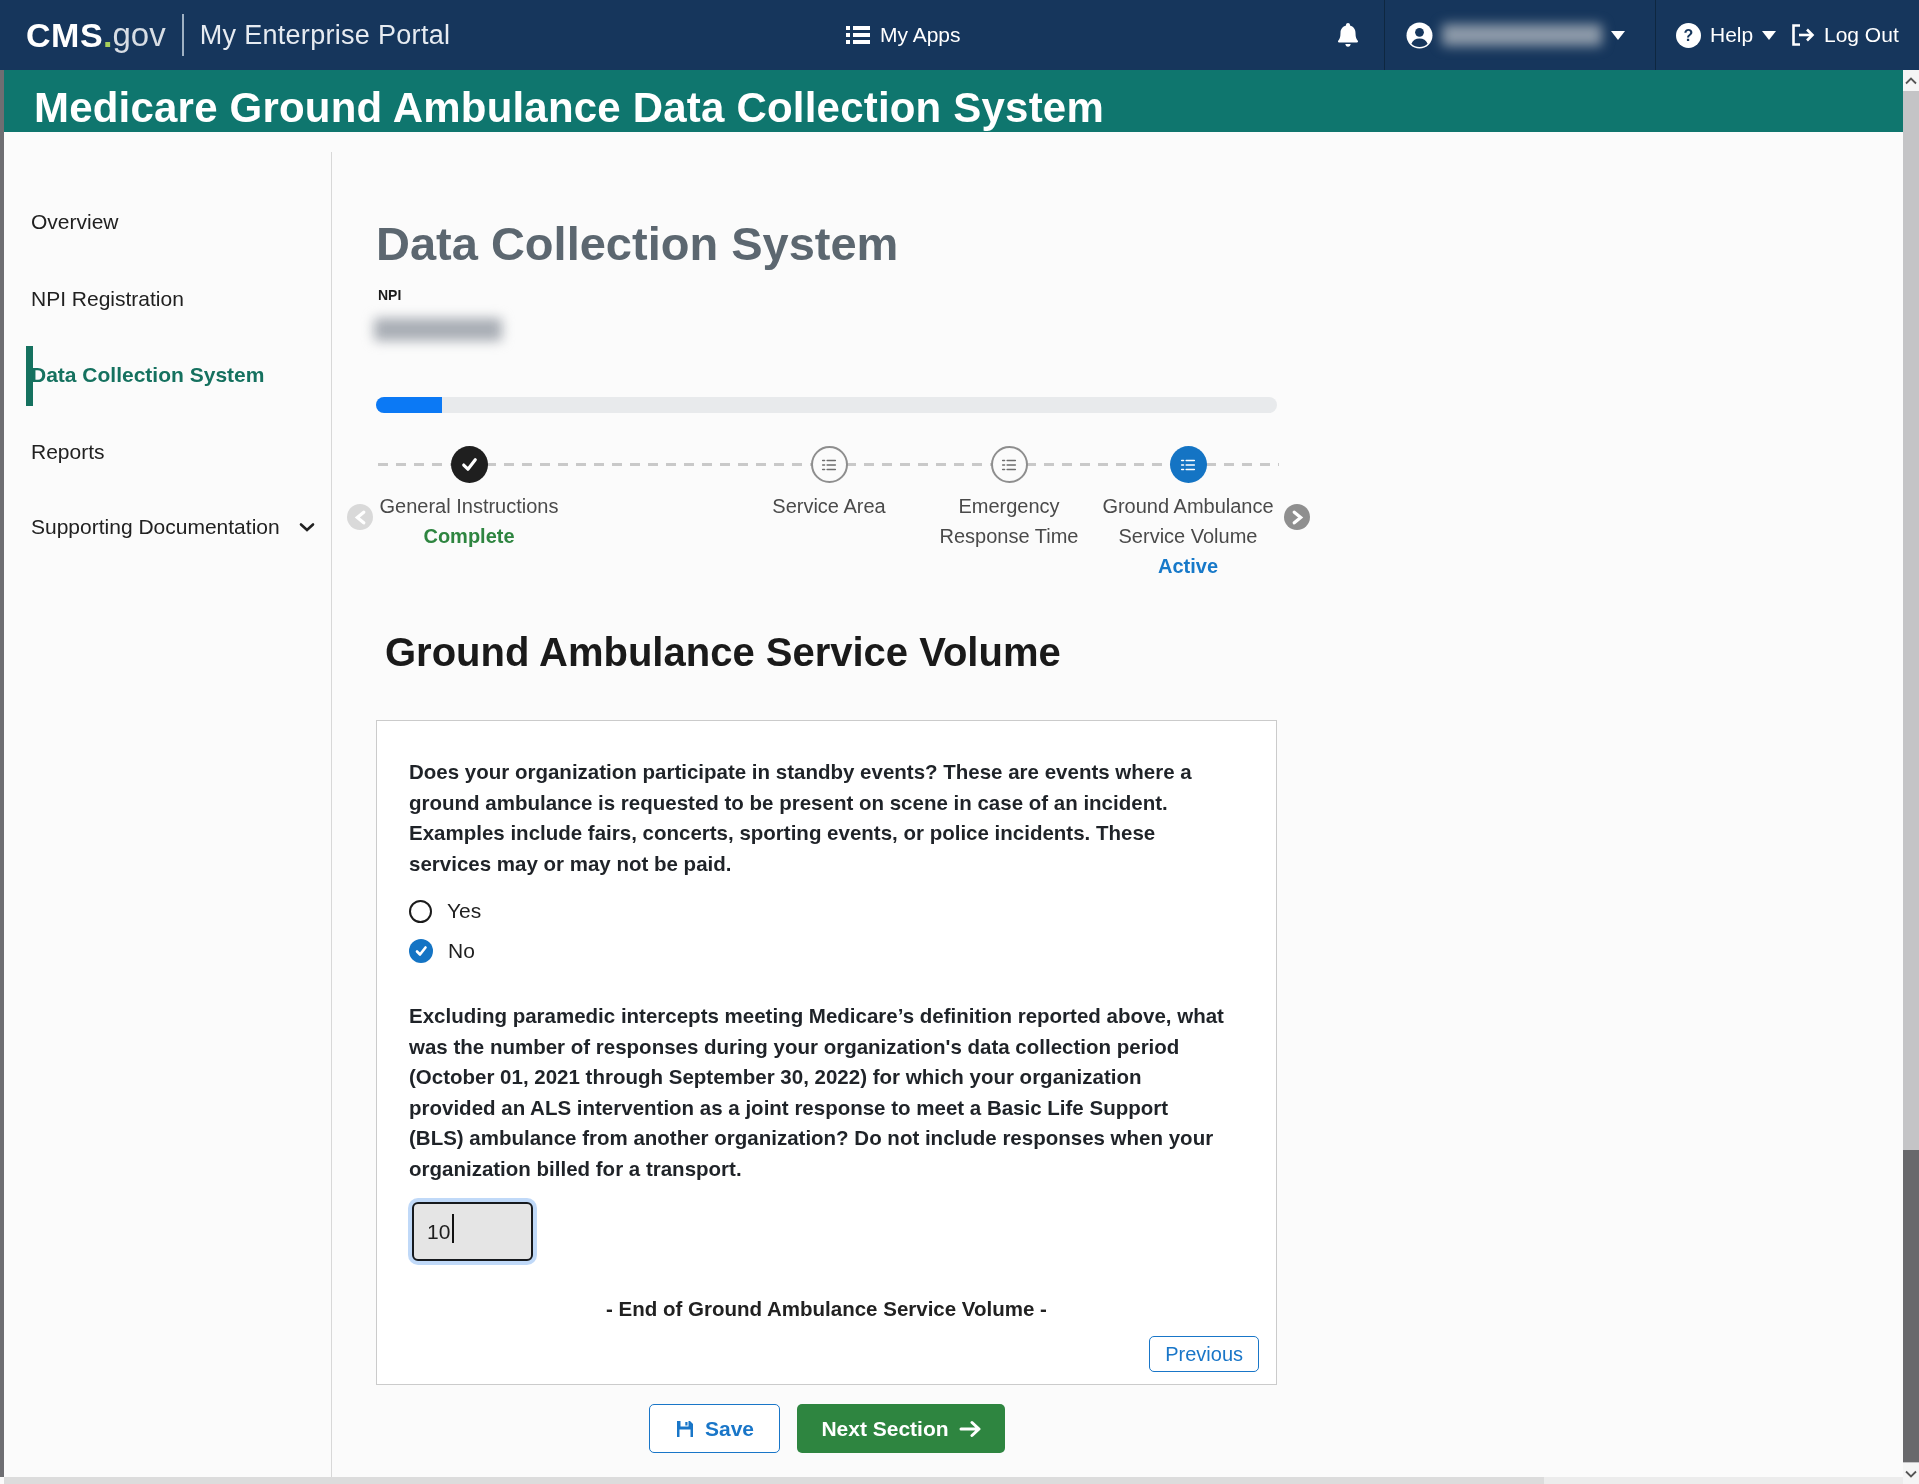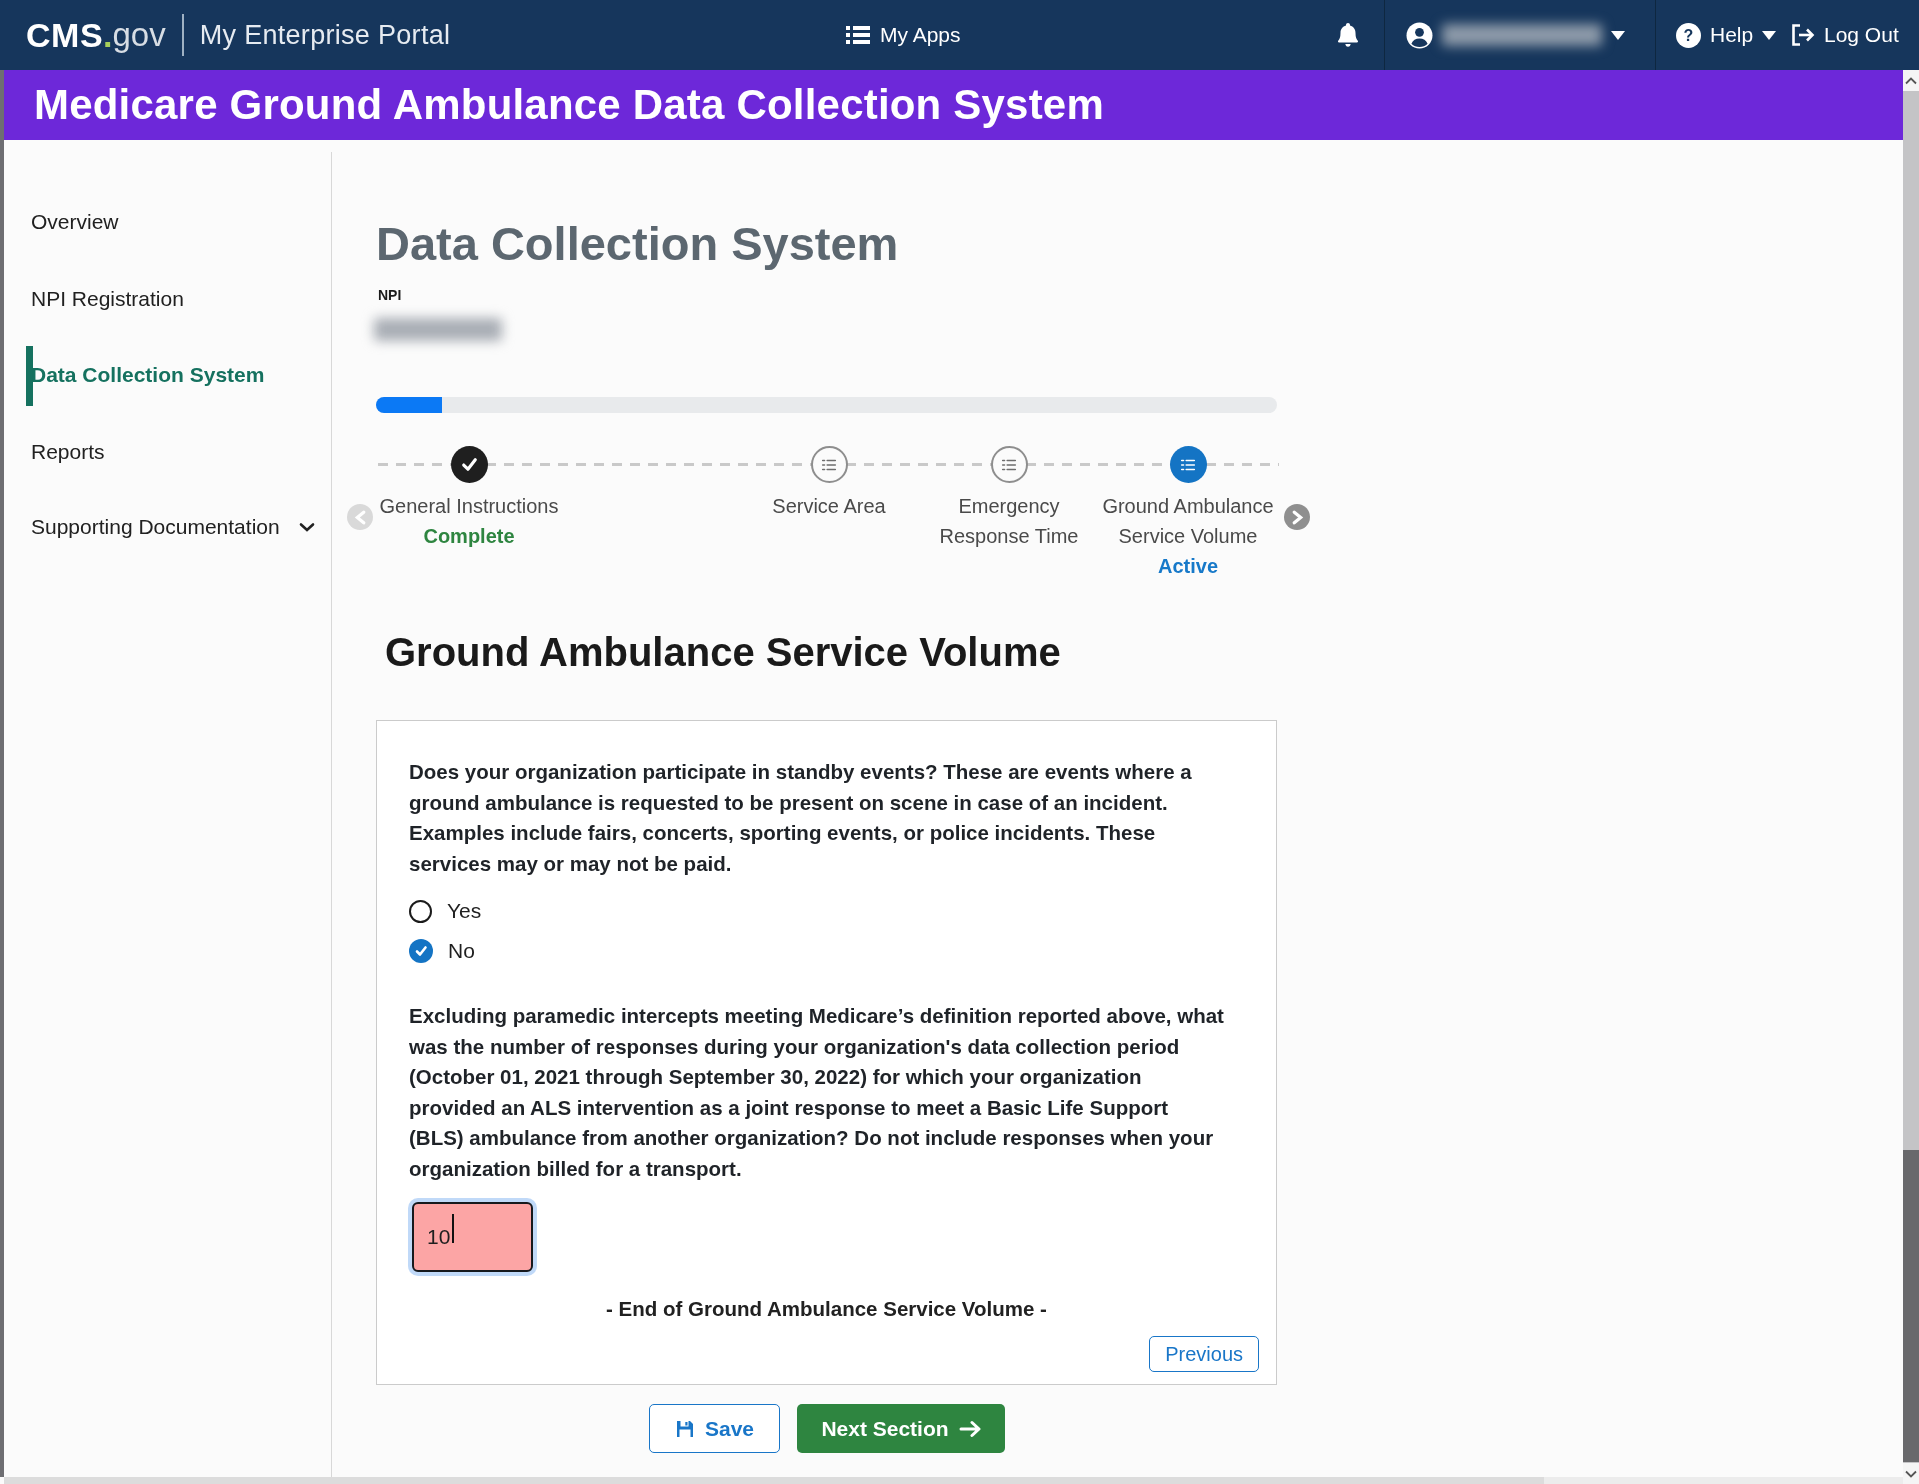--- a/index.html
+++ b/index.html
@@ -16,21 +16,21 @@
   .brand .gov{color:#d7dde4;font-weight:400;font-size:33px;}
   .brand .sep{width:2px;height:42px;background:#9fb1c3;margin:0 16px;}
   .brand .portal{color:#e6ebf1;font-weight:300;font-size:27px;letter-spacing:.3px;}
   .myapps{position:absolute;left:846px;top:0;height:70px;display:flex;align-items:center;gap:10px;color:#fff;font-size:21px;cursor:pointer;}
   .nav-divider{position:absolute;top:0;width:1px;height:70px;background:#0e2740;}
   .nav-item{position:absolute;top:0;height:70px;display:flex;align-items:center;gap:9px;color:#fff;font-size:21px;cursor:pointer;}
   .caret{width:0;height:0;border-left:7px solid transparent;border-right:7px solid transparent;border-top:9px solid #ffffff;display:inline-block;}
   .blurred{filter:blur(6px);border-radius:3px;}
   .user-blur{width:160px;height:22px;background:#8d9aa9;}
   
-  .appbar{position:absolute;left:0;top:70px;width:1903px;height:70px;background:#6d28d9;display:flex;align-items:center;}
+  .appbar{position:absolute;left:0;top:70px;width:1903px;height:62px;background:#0f766e;display:flex;align-items:flex-end;}
   .appbar .title{color:#ffffff;font-size:42px;font-weight:700;margin-left:34px;letter-spacing:.2px;}
   
   .left-edge{position:absolute;left:0;top:70px;width:4px;height:1407px;background:#6e6e72;}
   
   .sidebar{position:absolute;left:4px;top:152px;width:328px;height:1325px;background:#fbfbfb;border-right:1px solid #d8d8d8;}
   .side-item{position:absolute;left:27px;width:285px;font-size:21px;color:#212121;cursor:pointer;display:flex;align-items:center;justify-content:space-between;}
   .side-item.active{color:#15715F;font-weight:700;}
   .active-bar{position:absolute;left:22px;top:194px;width:7px;height:60px;background:#15715F;}
   .side-chevron{width:18px;height:18px;flex:0 0 auto;}
   
@@ -60,21 +60,21 @@
   .card{position:absolute;left:376px;top:720px;width:901px;height:665px;background:#ffffff;border:1px solid #cbcbcb;}
   .question{position:absolute;left:32px;width:815px;font-size:20.5px;line-height:30.5px;color:#1f2328;font-weight:600;}
   .question b{font-weight:800;}
   .q1{top:36px;}
   .q2{top:280px;}
   .radio-row{position:absolute;left:32px;display:flex;align-items:center;gap:15px;cursor:pointer;}
   .radio-row .lbl{font-size:21px;color:#1f1f1f;}
   .radio-outline{width:23px;height:23px;border-radius:50%;border:2.5px solid #1b1b1b;background:#fff;}
   .radio-checked{width:24px;height:24px;border-radius:50%;background:#1474C4;display:flex;align-items:center;justify-content:center;}
   .answer-wrap{position:absolute;left:35px;top:481px;width:121px;height:53px;}
-  .answer-input{width:121px;height:70px;border:2.5px solid #16191d;border-radius:6px;background:#fca5a5;
+  .answer-input{width:121px;height:59px;border:2.5px solid #16191d;border-radius:6px;background:#e5e5e5;
     font-family:"Liberation Sans",sans-serif;font-size:21px;color:#1f1f1f;padding:0 0 0 13px;outline:none;
     box-shadow:0 0 0 4px rgba(30,120,230,0.28);}
   .fake-caret{position:absolute;left:40px;top:12px;width:1.5px;height:29px;background:#111;}
   .end-text{position:absolute;left:0;right:0;top:576px;text-align:center;font-size:20.5px;font-weight:600;color:#212121;}
   .btn{display:inline-flex;align-items:center;justify-content:center;gap:10px;border-radius:5px;cursor:pointer;font-family:"Liberation Sans",sans-serif;}
   .btn-previous{position:absolute;right:17px;top:615px;height:36px;padding:0 15px;background:#fff;border:1px solid #1976C8;color:#1976C8;font-size:20px;}
   .btn-save{position:absolute;left:649px;top:1404px;width:131px;height:49px;background:#fff;border:1.5px solid #1976C8;color:#1976C8;font-size:21px;font-weight:700;align-items:center;}
   .btn-next{position:absolute;left:797px;top:1404px;width:208px;height:49px;background:#2E8540;border:none;color:#fff;font-size:21px;font-weight:700;}
   
   .vscroll{position:absolute;left:1903px;top:70px;width:16px;height:1414px;background:#c4c4c6;}

